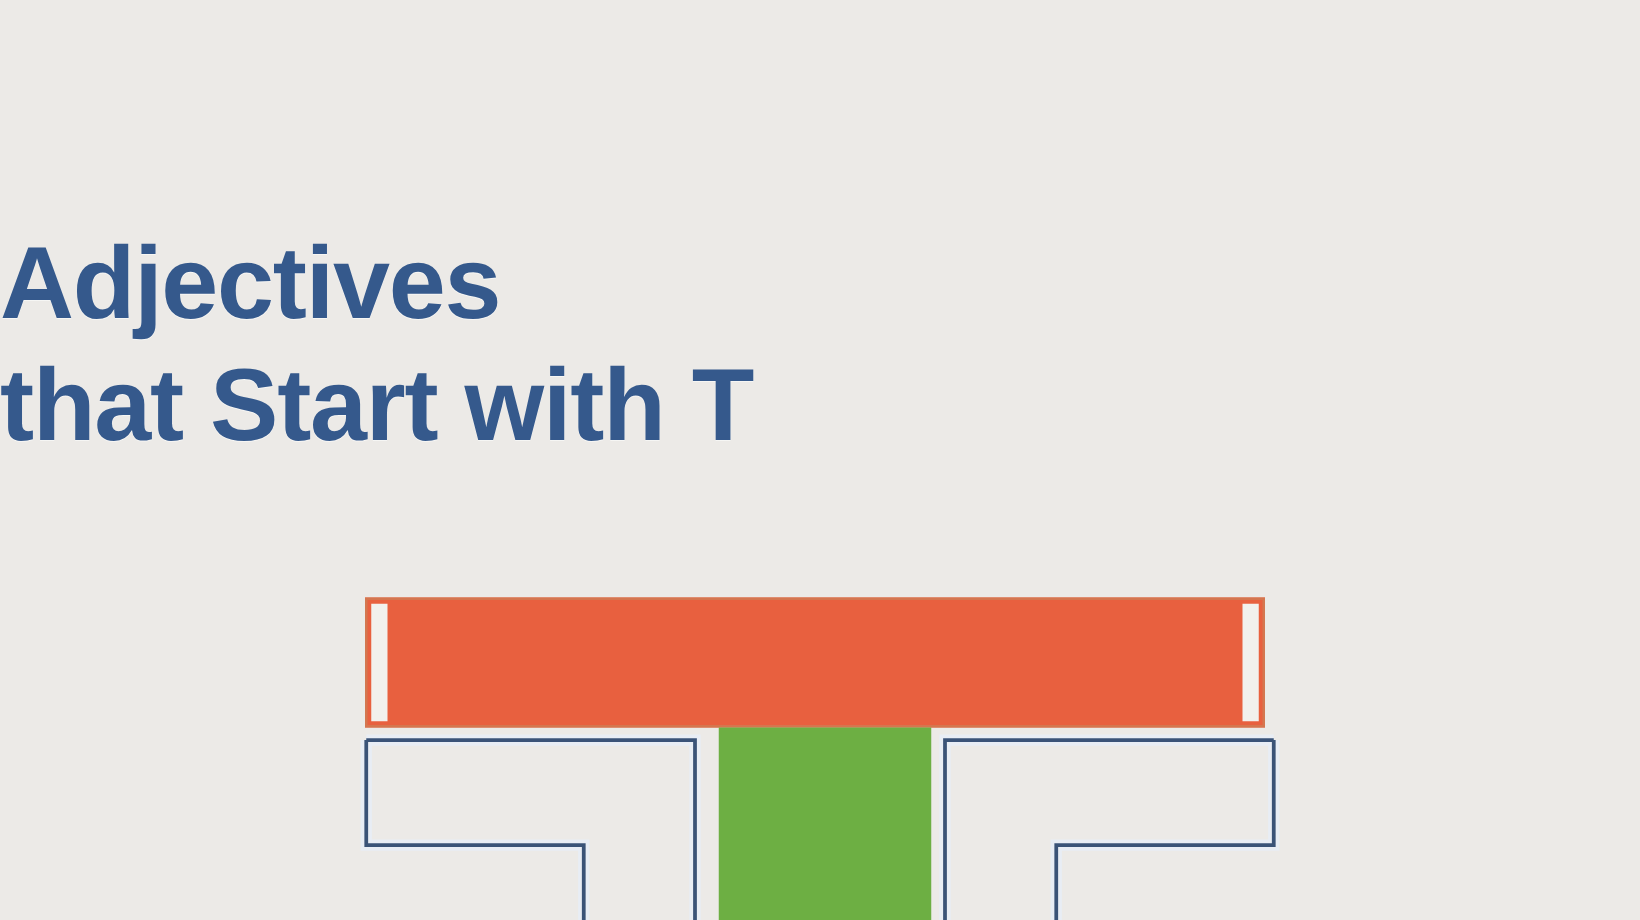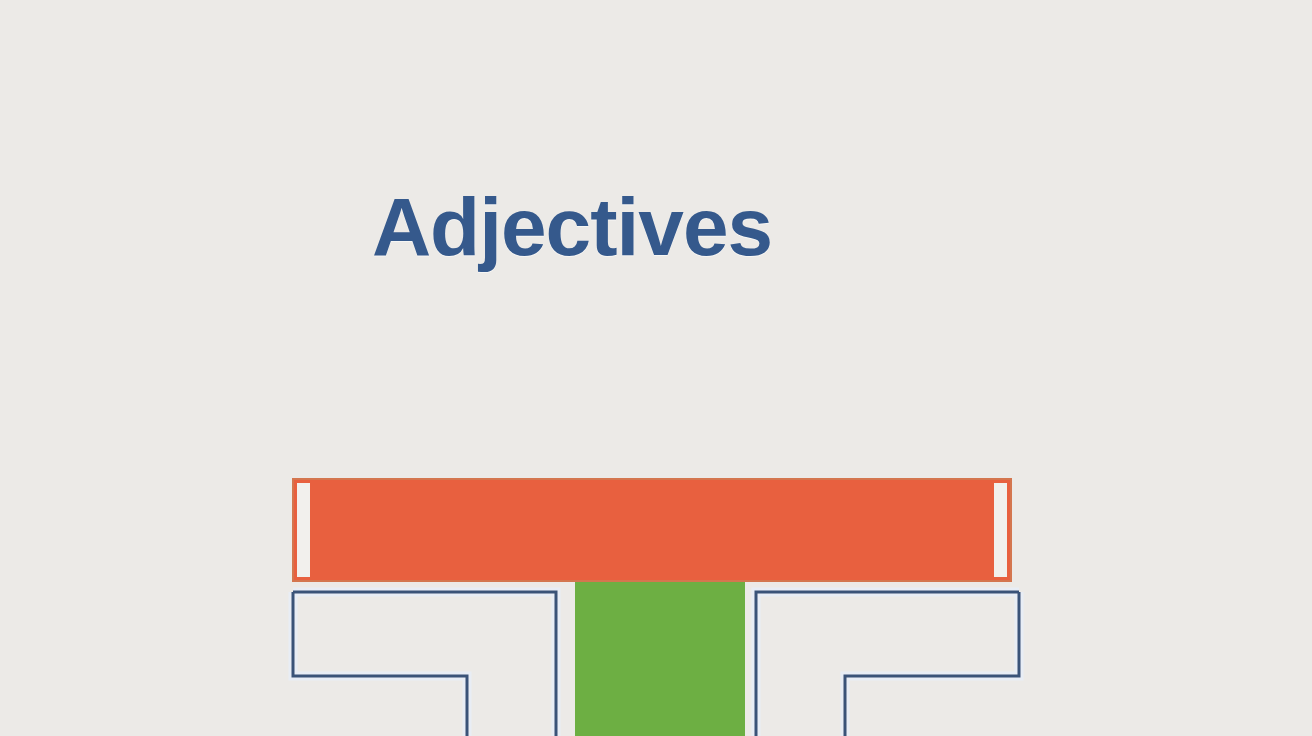--- a/index.html
+++ b/index.html
@@ -21,21 +21,21 @@
     background: #ECEAE7;
     overflow: hidden;
   }
 
   
   .title-block {
     position: absolute;
     left: 0;
     top: 186px;
     width: 1144px;
-    text-align: center;
+    text-align: left;
     line-height: 1.0;
     user-select: none;
   }
   .title-line {
     display: block;
     color: #35598C;
     font-family: "Liberation Sans", sans-serif;
     font-weight: bold;
     font-size: 80px;
     letter-spacing: -1px;
@@ -97,20 +97,21 @@
     top: 0;
   }
 </style>
 </head>
 <body>
 
 <div id="slide">
 
   <div class="title-block">
     <span class="title-line line1">Adjectives</span>
+    <span class="title-line line2">that Start with T</span>
   </div>
 
   <div class="t-graphic">
 
     <svg class="t-outline" width="1312" height="736" viewBox="0 0 1312 736">
 
       <g fill="none" stroke="#E8EDF5" stroke-width="9">
         <polyline points="293,592 556,592 556,736"></polyline>
         <polyline points="293,592 293,676 467,676 467,736"></polyline>
         <polyline points="1019,592 756,592 756,736"></polyline>

